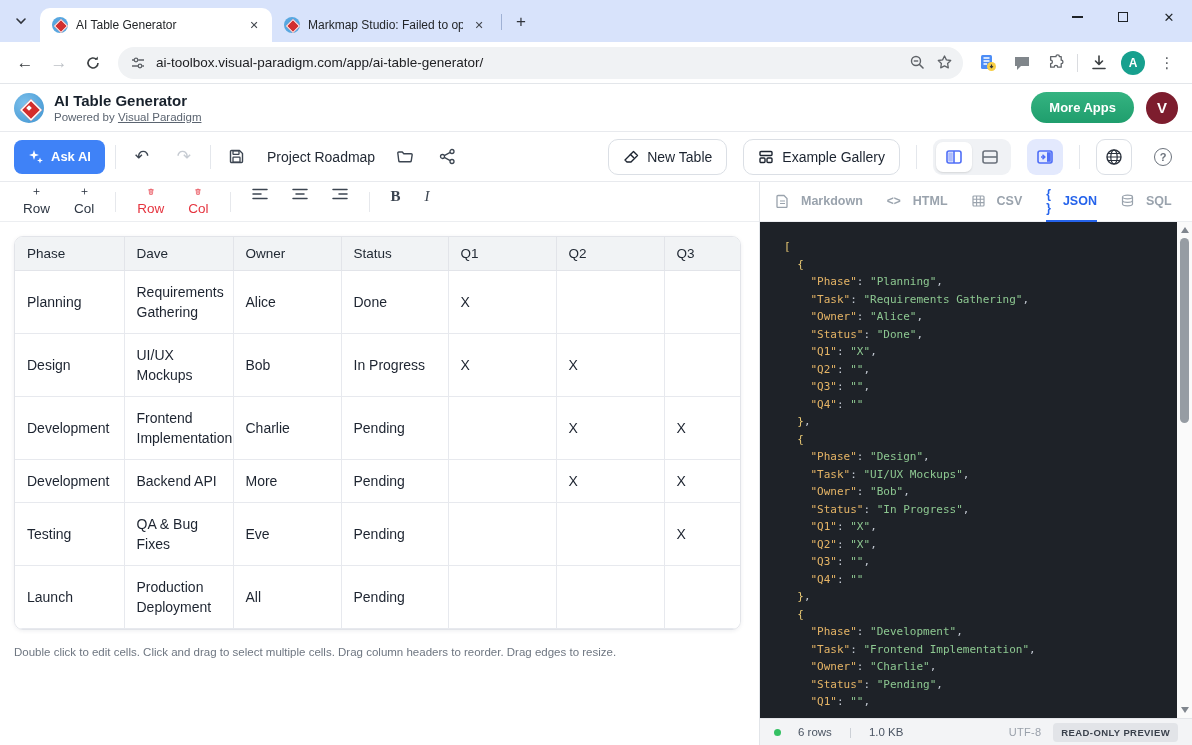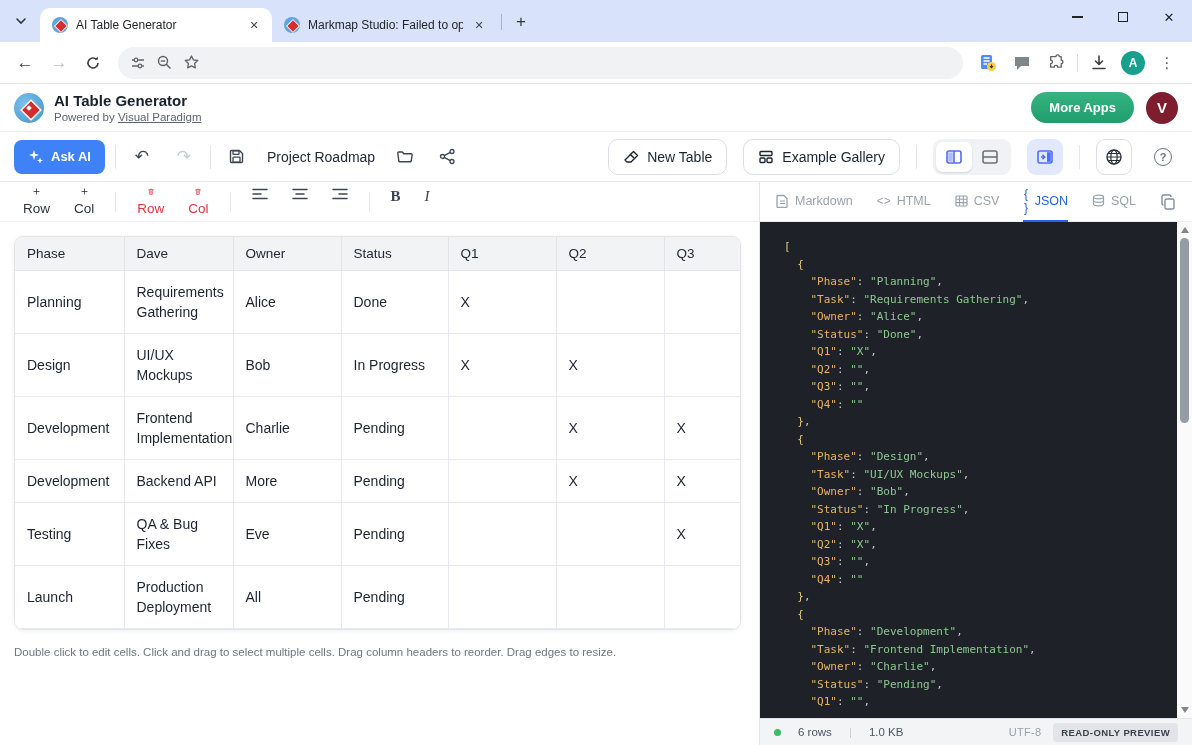--- a/index.html
+++ b/index.html
@@ -84,21 +84,21 @@
   .table-area { padding:14px 30px 6px 14px; }
   .table-card { width:727px; border:1px solid #e2e4e9; border-radius:9px; overflow:hidden; box-shadow:0 1px 4px rgba(20,30,50,.07); }
   table.grid { border-collapse:collapse; table-layout:fixed; width:800px; font-size:14px; color:#1d2430; }
   table.grid th { background:#f1f3f5; font-weight:normal; text-align:left; padding:9px 12px; border:1px solid #e2e4e9; border-top:none; font-size:13.5px; color:#222a35; }
   table.grid th:first-child, table.grid td:first-child { border-left:none; }
   table.grid td { background:#fff; border:1px solid #e7e9ee; padding:11px 12px; line-height:20px; vertical-align:middle; }
   .hint { font-size:11.5px; color:#6e7681; padding:10px 14px; }
 
   
   .export-tabs { height:40px; border-bottom:1px solid #eceef1; display:flex; align-items:center; padding:0 16px; gap:24px; flex:none; }
-  .etab { height:40px; display:flex; align-items:center; gap:6px; font-size:12.5px; font-weight:normal; color:#9aa3ad; border-bottom:2px solid transparent; background:none; border-top:none; border-left:none; border-right:none; }
+  .etab { height:40px; display:flex; align-items:center; gap:12px; font-size:12.5px; font-weight:bold; color:#9aa3ad; border-bottom:2px solid transparent; background:none; border-top:none; border-left:none; border-right:none; }
   .etab .eicon { display:flex; align-items:center; font-size:12px; }
   .etab.active { color:#2563eb; border-bottom:2px solid #2563eb; }
   .export-actions { margin-left:auto; display:flex; align-items:center; gap:14px; color:#868e99; }
 
   
   .code-panel { flex:1; background:#1e2228; position:relative; overflow:hidden; min-height:0; }
   .code-lines { padding:16px 0 0 24px; font-family:"DejaVu Sans Mono","Liberation Mono",monospace; font-size:11px; line-height:17.5px; }
   .cl { white-space:pre; }
   .cl .k { color:#e6b566; }
   .cl .s { color:#8dc891; }
@@ -165,20 +165,21 @@
     </div>
     <div class="omnibox">
       <span class="om-icon">
         <svg width="16" height="16" viewBox="0 0 16 16">
             <circle cx="6" cy="5" r="1.8" stroke="#5f6368" stroke-width="1.3" fill="none"></circle>
             <path d="M8.2 5 H14 M2 5 H4" stroke="#5f6368" stroke-width="1.3"></path>
             <circle cx="10" cy="11" r="1.8" stroke="#5f6368" stroke-width="1.3" fill="none"></circle>
             <path d="M2 11 H8 M12.2 11 H14" stroke="#5f6368" stroke-width="1.3"></path>
           </svg>
       </span>
+      <span class="url">ai-toolbox.visual-paradigm.com/app/ai-table-generator/</span>
       <span class="om-icon">
         <svg width="17" height="17" viewBox="0 0 17 17">
             <circle cx="7" cy="7" r="4.5" stroke="#5f6368" stroke-width="1.4" fill="none"></circle>
             <path d="M4.8 7 H9.2" stroke="#5f6368" stroke-width="1.4"></path>
             <path d="M10.5 10.5 L14 14" stroke="#5f6368" stroke-width="1.6" stroke-linecap="round"></path>
           </svg>
       </span>
       <span class="om-icon">
         <svg width="17" height="17" viewBox="0 0 17 17">
             <path d="M8.5 2 l1.9 3.9 4.3.6 -3.1 3 .7 4.3 -3.8-2 -3.8 2 .7-4.3 -3.1-3 4.3-.6 z" stroke="#5f6368" stroke-width="1.3" fill="none" stroke-linejoin="round"></path>

